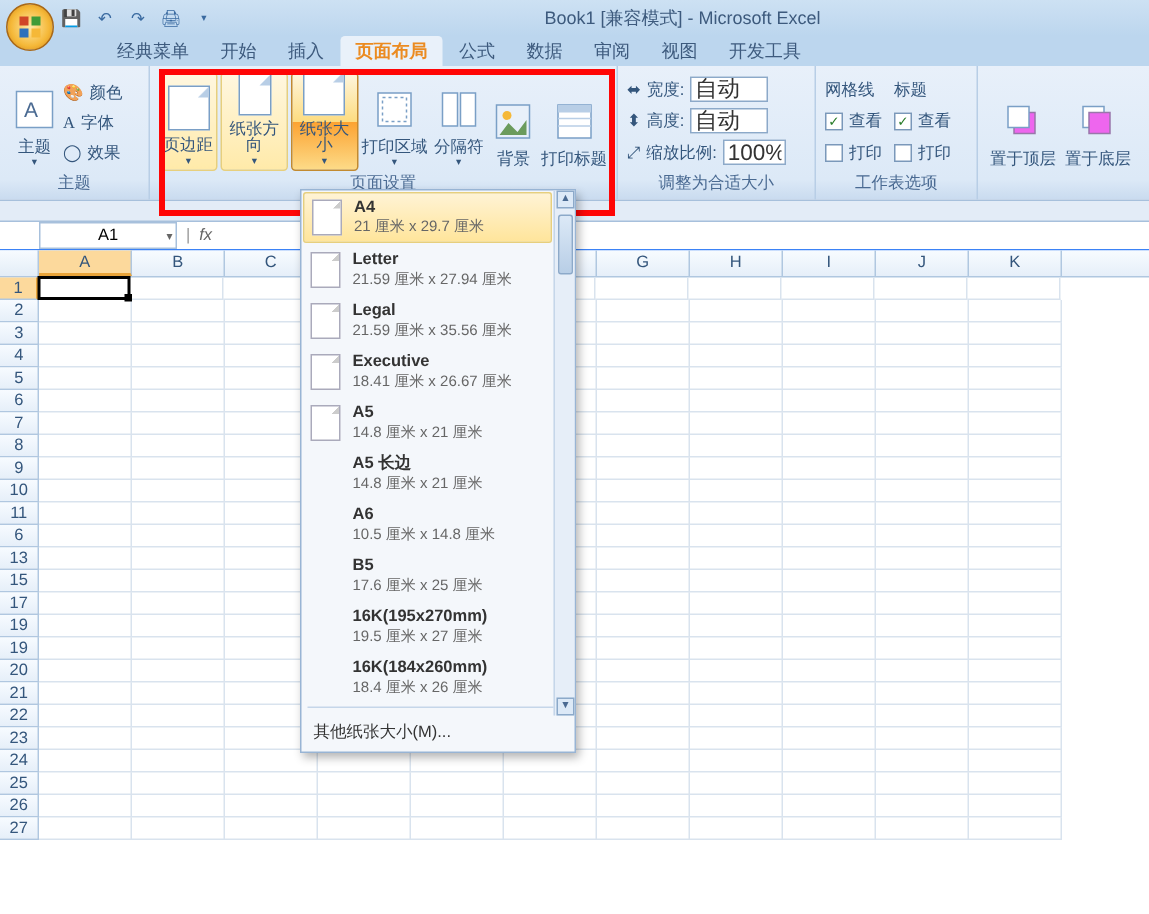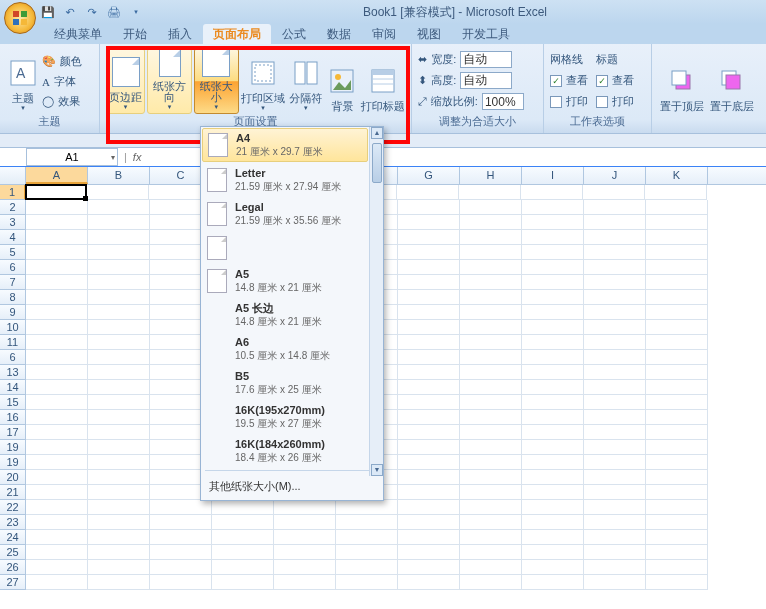--- a/index.html
+++ b/index.html
@@ -6,38 +6,38 @@
 body { background: #fff; font-size: 11px; overflow: hidden; width: 766px; height: 609px; }
 
 
 .title-bar { height: 24px; background: linear-gradient(#cde1f3, #bcd6ee); display: flex; align-items: center; padding-left: 40px; }
 .qat { display: flex; gap: 6px; align-items: center; }
 .qat-icon { width: 16px; height: 16px; display: flex; align-items: center; justify-content: center; color: #3a6aa0; }
 .office-btn { position: absolute; left: 4px; top: 2px; width: 32px; height: 32px; border-radius: 50%; background: radial-gradient(#ffe9a8, #f5b838 60%, #cc7d13); border: 1px solid #a86818; z-index: 20; display:flex; align-items:center; justify-content:center; }
 .title-center { flex: 1; text-align: center; color: #3d5a7d; font-size: 12px; }
 
 
-.tabs { height: 20px; background: #bcd6ee; display: flex; padding-left: 44px; gap: 1px; }
+.tabs { height: 20px; background: #bcd6ee; display: flex; padding-left: 68px; gap: 1px; }
 .tab { padding: 2px 10px 0; color: #3d5a7d; font-size: 12px; border-radius: 3px 3px 0 0; }
 .tab.active { background: #e9f1fa; color: #eb8b21; font-weight: bold; }
 
 
 .ribbon { height: 90px; background: linear-gradient(#e8f0fa, #dce9f7 85%, #c9dbef); border-bottom: 1px solid #a7c0dc; display: flex; position: relative; }
 .ribbon-group { border-right: 1px solid #b8cee6; padding: 4px 6px 2px; display: flex; flex-direction: column; justify-content: space-between; }
 .group-label { text-align: center; color: #4a6a92; font-size: 11px; padding-bottom: 2px; position: relative; }
 .group-body { display: flex; gap: 2px; }
 .big-btn { width: 40px; height: 66px; display: flex; flex-direction: column; align-items: center; justify-content: flex-end; padding-bottom: 2px; border-radius: 3px; }
 .big-btn.active { background: linear-gradient(#fef6df, #fddc80 50%, #fca332 51%, #fddb88); border: 1px solid #c28a30; }
 .big-btn.hl { background: linear-gradient(#fff7e0, #ffeaa9); border: 1px solid #e7cf7d; }
 .big-btn .ico { width: 32px; height: 32px; margin-bottom: 4px; display:flex; align-items:center; justify-content:center; }
 .big-btn .lbl { font-size: 11px; color: #34567c; text-align: center; line-height: 11px; }
 .arrow-down { font-size: 7px; color: #34567c; }
 .small-row { display: flex; align-items: center; gap: 4px; height: 19px; color: #34567c; font-size: 11px; }
 .checkbox { width: 12px; height: 12px; border: 1px solid #7a98ba; background: #fff; display: flex; align-items: center; justify-content: center; font-size: 9px; color: #2a7d2a; }
-.size-input { width: 52px; height: 17px; border: 1px solid #8ca9c9; background: #fff; font-size: 12px; padding: 1px 2px; color: #333; }
+.size-input { width: 52px; height: 17px; border: 1px solid #8ca9c9; background: #fff; font-size: 15px; padding: 1px 2px; color: #333; }
 
 
 .red-box { position: absolute; left: 106px; top: 46px; width: 304px; height: 98px; border: 4px solid #ff0606; z-index: 30; pointer-events: none; }
 
 
 .namebar { height: 19px; display: flex; align-items: center; border-bottom: 1px solid #3b82f6; background: #fff; }
 .namebox { width: 92px; height: 18px; border: 1px solid #a7c0dc; margin-left: 26px; display: flex; align-items: center; justify-content: center; font-size: 11px; position:relative; }
 .namebox .dd { position:absolute; right:2px; font-size:8px; color:#666; }
 .fx-sep { margin: 0 6px; color: #999; }
 .fx { color: #666; font-style: italic; }
@@ -490,49 +490,21 @@
         <div class="cell"></div>
         <div class="cell"></div>
         <div class="cell"></div>
         <div class="cell"></div>
         <div class="cell"></div>
         <div class="cell"></div>
         <div class="cell"></div>
         <div class="cell"></div>
       </div>
       <div class="row">
-        <div class="row-h">14</div>
-        <div class="cell"></div>
-        <div class="cell"></div>
-        <div class="cell"></div>
-        <div class="cell"></div>
-        <div class="cell"></div>
-        <div class="cell"></div>
-        <div class="cell"></div>
-        <div class="cell"></div>
-        <div class="cell"></div>
-        <div class="cell"></div>
-        <div class="cell"></div>
-      </div>
-      <div class="row">
         <div class="row-h">15</div>
-        <div class="cell"></div>
-        <div class="cell"></div>
-        <div class="cell"></div>
-        <div class="cell"></div>
-        <div class="cell"></div>
-        <div class="cell"></div>
-        <div class="cell"></div>
-        <div class="cell"></div>
-        <div class="cell"></div>
-        <div class="cell"></div>
-        <div class="cell"></div>
-      </div>
-      <div class="row">
-        <div class="row-h">16</div>
         <div class="cell"></div>
         <div class="cell"></div>
         <div class="cell"></div>
         <div class="cell"></div>
         <div class="cell"></div>
         <div class="cell"></div>
         <div class="cell"></div>
         <div class="cell"></div>
         <div class="cell"></div>
         <div class="cell"></div>
@@ -713,20 +685,24 @@
       </div>
       <div class="paper-item">
         <div class="paper-icon"></div>
         <div class="paper-text">
           <div class="paper-name">Legal</div>
           <div class="paper-dim">21.59 厘米 x 35.56 厘米</div>
         </div>
       </div>
       <div class="paper-item">
         <div class="paper-icon"></div>
+        <div class="paper-text">
+          <div class="paper-name">Executive</div>
+          <div class="paper-dim">18.41 厘米 x 26.67 厘米</div>
+        </div>
       </div>
       <div class="paper-item">
         <div class="paper-icon"></div>
         <div class="paper-text">
           <div class="paper-name">A5</div>
           <div class="paper-dim">14.8 厘米 x 21 厘米</div>
         </div>
       </div>
       <div class="paper-item">
         <div style="width:20px;flex-shrink:0"></div>

